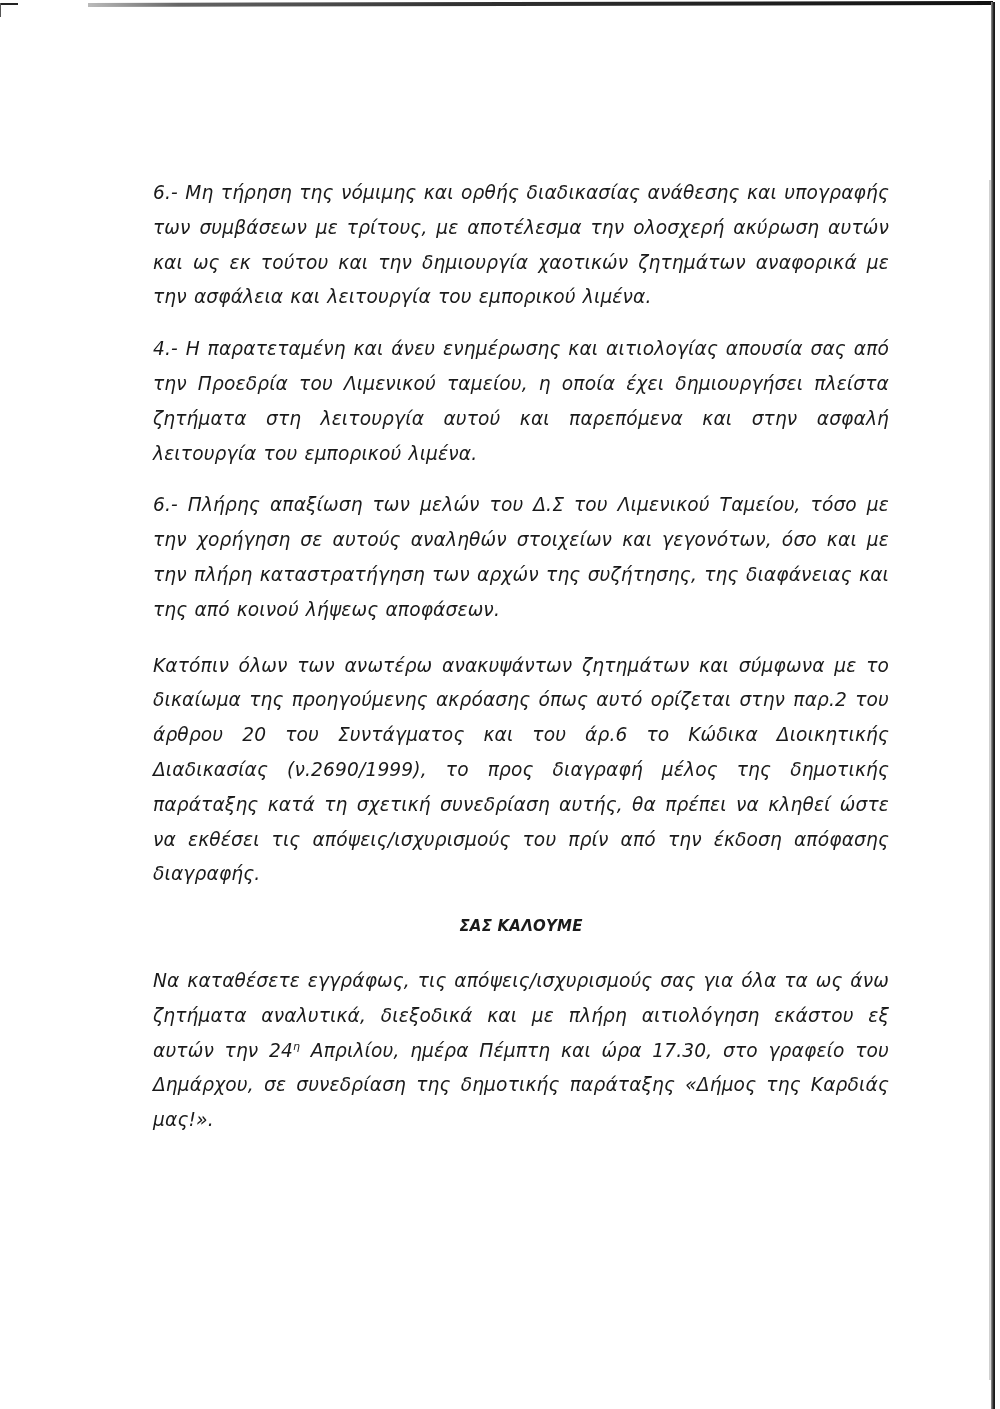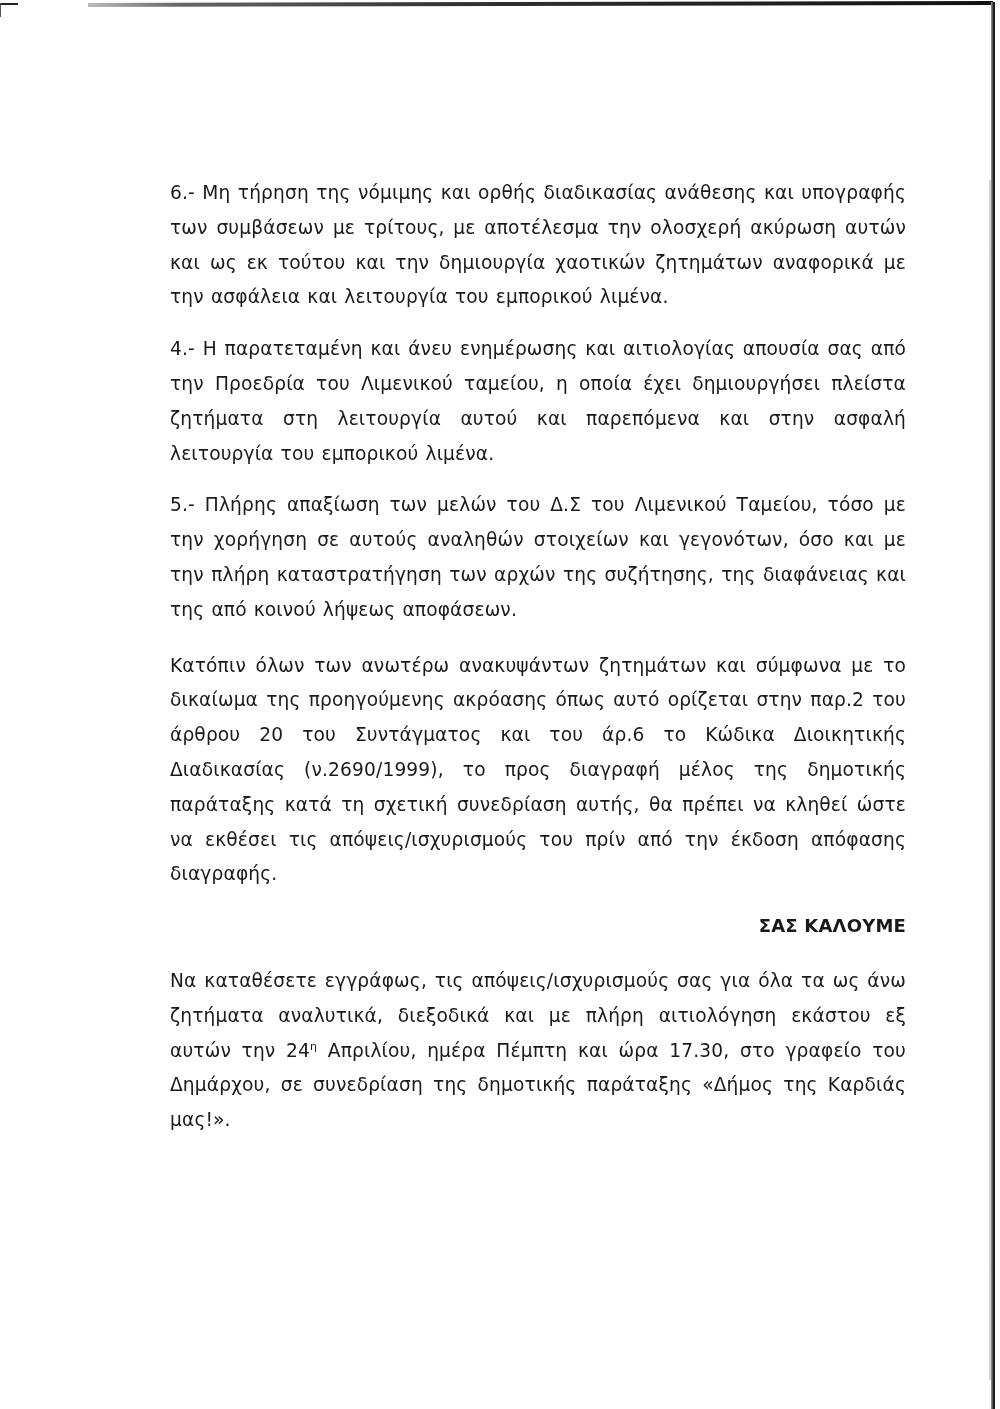--- a/index.html
+++ b/index.html
@@ -42,55 +42,56 @@
     }
     .scan-right-shade {
       position: absolute;
       right: 9px; top: 180px;
       width: 2px; height: 1200px;
       background: #bdbdbd;
       opacity: 0.7;
     }
     .page {
       position: absolute;
-      left: 170px;
+      left: 153px;
       top: 176px;
       width: 736px;
+      font-style: italic;
     }
     p {
       margin: 0;
       font-size: 18.6px;
       line-height: 34.8px;
       text-align: justify;
       letter-spacing: 0.15px;
       word-spacing: 1px;
     }
     .para { margin-bottom: 17px; }
     .para-3 { margin-bottom: 21px; }
     .para-4 { }
     .indent { text-indent: 35px; }
     .heading {
-      text-align: right;
+      text-align: center;
       font-weight: bold;
-      font-size: 18px;
+      font-size: 15px;
       line-height: 34.8px;
       margin: 0 0 20px 0;
       letter-spacing: 0.2px;
     }
     sup { font-size: 11px; vertical-align: 7px; line-height: 0; }
   </style>
 </head>
 <body>
 
 <div class="scan-top-left"></div>
 <div class="scan-top-left-v"></div>
 <div class="scan-top"></div>
 <div class="scan-right"></div>
 <div class="scan-right-shade"></div>
 
 <div class="page">
   <p class="para">6.- Μη τήρηση της νόμιμης και ορθής διαδικασίας ανάθεσης και υπογραφής των συμβάσεων με τρίτους, με αποτέλεσμα την ολοσχερή ακύρωση αυτών και ως εκ τούτου και την δημιουργία χαοτικών ζητημάτων αναφορικά με την ασφάλεια και λειτουργία του εμπορικού λιμένα.</p>
   <p class="para">4.- Η παρατεταμένη και άνευ ενημέρωσης και αιτιολογίας απουσία σας από την Προεδρία του Λιμενικού ταμείου, η οποία έχει δημιουργήσει πλείστα ζητήματα στη λειτουργία αυτού  και παρεπόμενα και στην ασφαλή λειτουργία του εμπορικού λιμένα.</p>
-  <p class="para para-3">5.- Πλήρης απαξίωση των μελών του Δ.Σ του Λιμενικού Ταμείου, τόσο με την χορήγηση σε αυτούς αναληθών στοιχείων και γεγονότων, όσο και με την πλήρη καταστρατήγηση των αρχών της συζήτησης, της διαφάνειας και της από κοινού λήψεως αποφάσεων.</p>
+  <p class="para para-3">6.- Πλήρης απαξίωση των μελών του Δ.Σ του Λιμενικού Ταμείου, τόσο με την χορήγηση σε αυτούς αναληθών στοιχείων και γεγονότων, όσο και με την πλήρη καταστρατήγηση των αρχών της συζήτησης, της διαφάνειας και της από κοινού λήψεως αποφάσεων.</p>
   <p class="para para-4">Κατόπιν όλων των ανωτέρω ανακυψάντων ζητημάτων και σύμφωνα με το δικαίωμα της προηγούμενης ακρόασης όπως αυτό ορίζεται στην παρ.2 του άρθρου 20 του Συντάγματος και του άρ.6 το Κώδικα Διοικητικής Διαδικασίας (ν.2690/1999), το προς διαγραφή μέλος της δημοτικής παράταξης κατά τη σχετική συνεδρίαση αυτής, θα πρέπει να κληθεί ώστε να εκθέσει τις απόψεις/ισχυρισμούς του πρίν από την έκδοση απόφασης διαγραφής.</p>
   <div class="heading">ΣΑΣ ΚΑΛΟΥΜΕ</div>
   <p><span>Να καταθέσετε εγγράφως, τις απόψεις/ισχυρισμούς σας για όλα τα ως άνω ζητήματα αναλυτικά, διεξοδικά και με πλήρη αιτιολόγηση εκάστου εξ αυτών την 24</span><sup>η</sup><span> Απριλίου, ημέρα Πέμπτη και ώρα 17.30,  στο γραφείο του Δημάρχου, σε συνεδρίαση της δημοτικής παράταξης «Δήμος της Καρδιάς μας!».</span></p>
 </div>
 
 </body></html>

